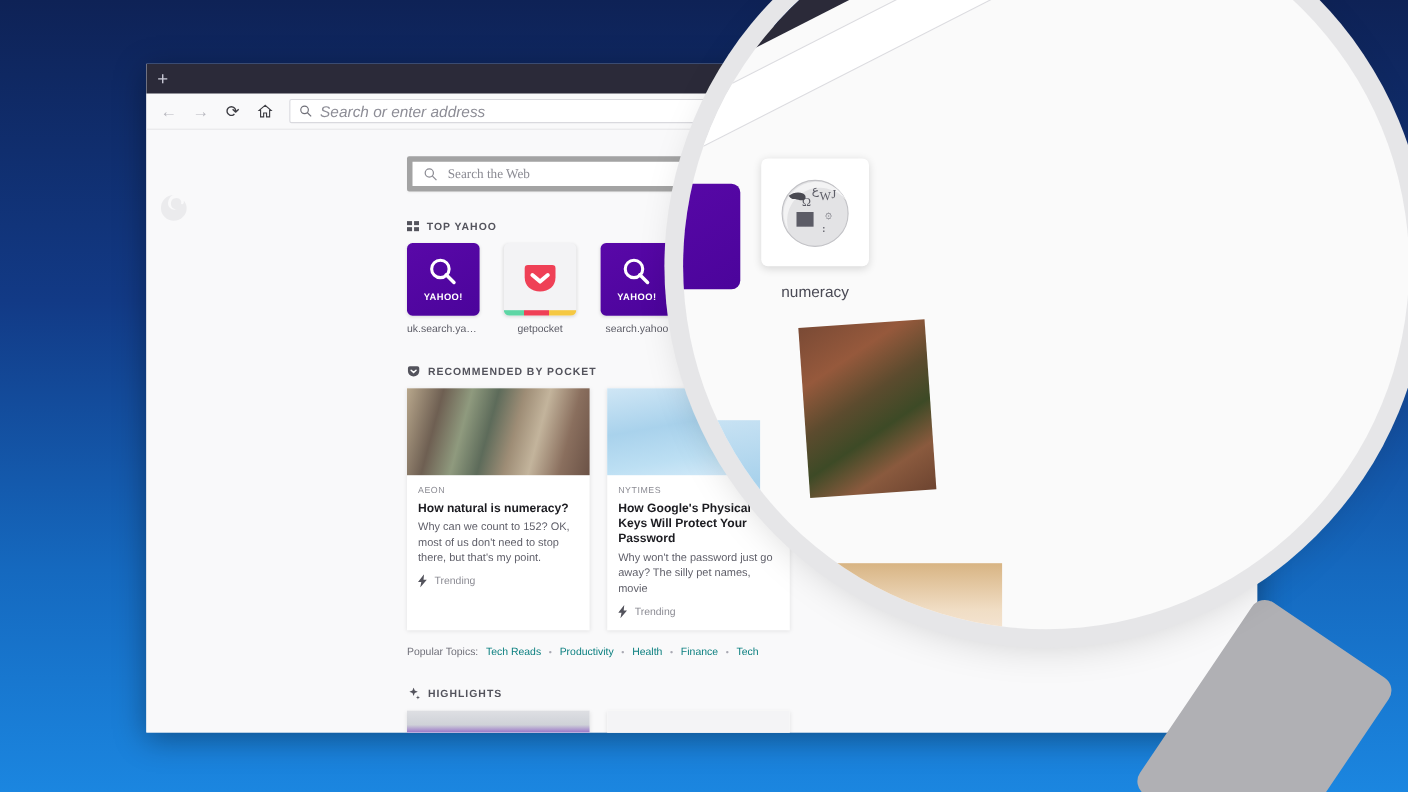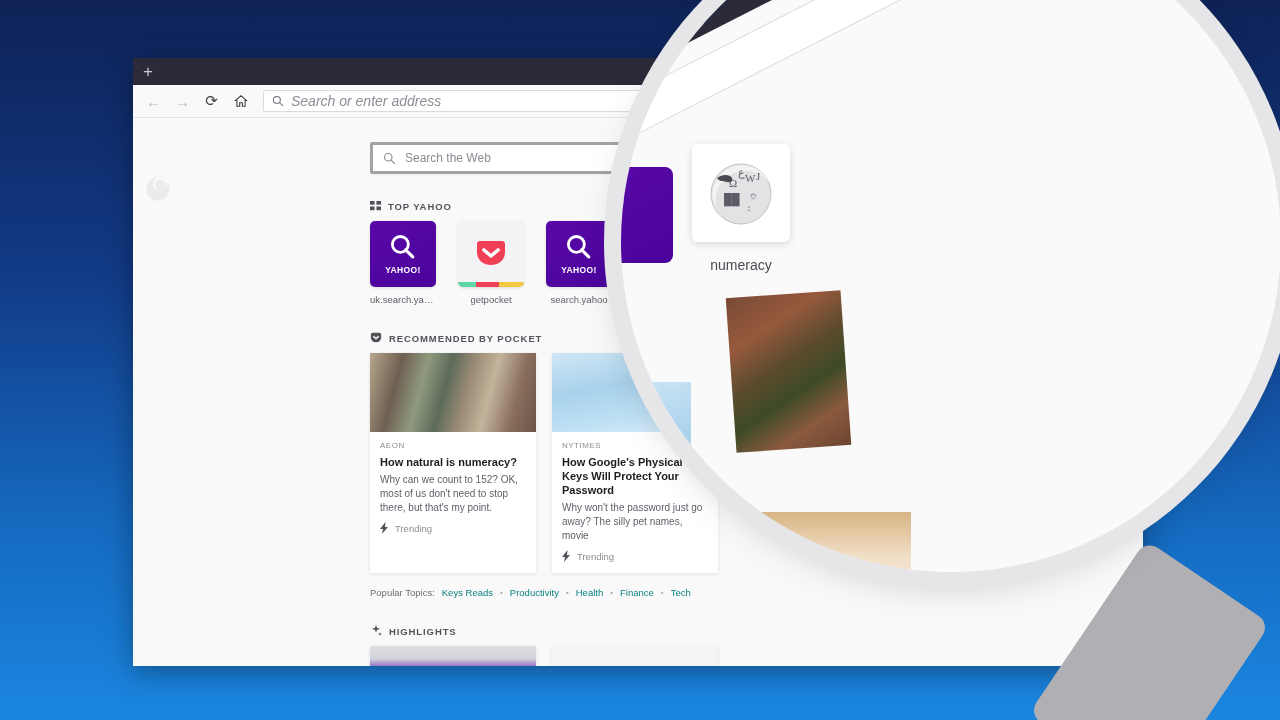--- a/index.html
+++ b/index.html
@@ -52,23 +52,24 @@
   #urlbar-placeholder{ font-size:14px; color:#8d8d96; font-style:italic; }
 
   
   #newtab-content{ position:relative; height:548px; background:#f9f9fa; }
   #ff-watermark{
     position:absolute; left:12px; top:58px; width:26px; height:26px; opacity:.12;
   }
   #newtab-inner{ position:absolute; left:237px; top:24px; width:470px; }
 
   #search-box{
-    width:304px; height:32px; background:#fff; border:3px solid #a3a3a3;
+    width:304px; height:32px; background:#fff; border:5px solid #a3a3a3;
     border-radius:2px; display:flex; align-items:center; gap:9px; padding:0 10px;
     box-shadow:0 1px 2px rgba(0,0,0,.04);
+    font-family:Liberation Serif, serif;
   }
   #search-placeholder{ font-size:12px; color:#8b8b93; }
 
   .section-head{
     display:flex; align-items:center; gap:7px; margin:27px 0 9px;
   }
   .section-label{
     font-size:9.5px; font-weight:bold; letter-spacing:.9px; color:#53535c;
   }
 
@@ -282,21 +283,21 @@
                 <path d="M5.5 0L0 7h3l-1 5 6-7H5z" fill="#53535c"></path>
               </svg>
               <span class="pcard-trending">Trending</span>
             </div>
           </div>
         </div>
       </div>
 
       <div id="popular-topics">
         <span id="pt-label">Popular Topics:</span>
-        <span class="pt-link">Keys Reads</span>
+        <span class="pt-link">Tech Reads</span>
         <span class="pt-sep">•</span>
         <span class="pt-link">Productivity</span>
         <span class="pt-sep">•</span>
         <span class="pt-link">Health</span>
         <span class="pt-sep">•</span>
         <span class="pt-link">Finance</span>
         <span class="pt-sep">•</span>
         <span class="pt-link">Tech</span>
       </div>
 

